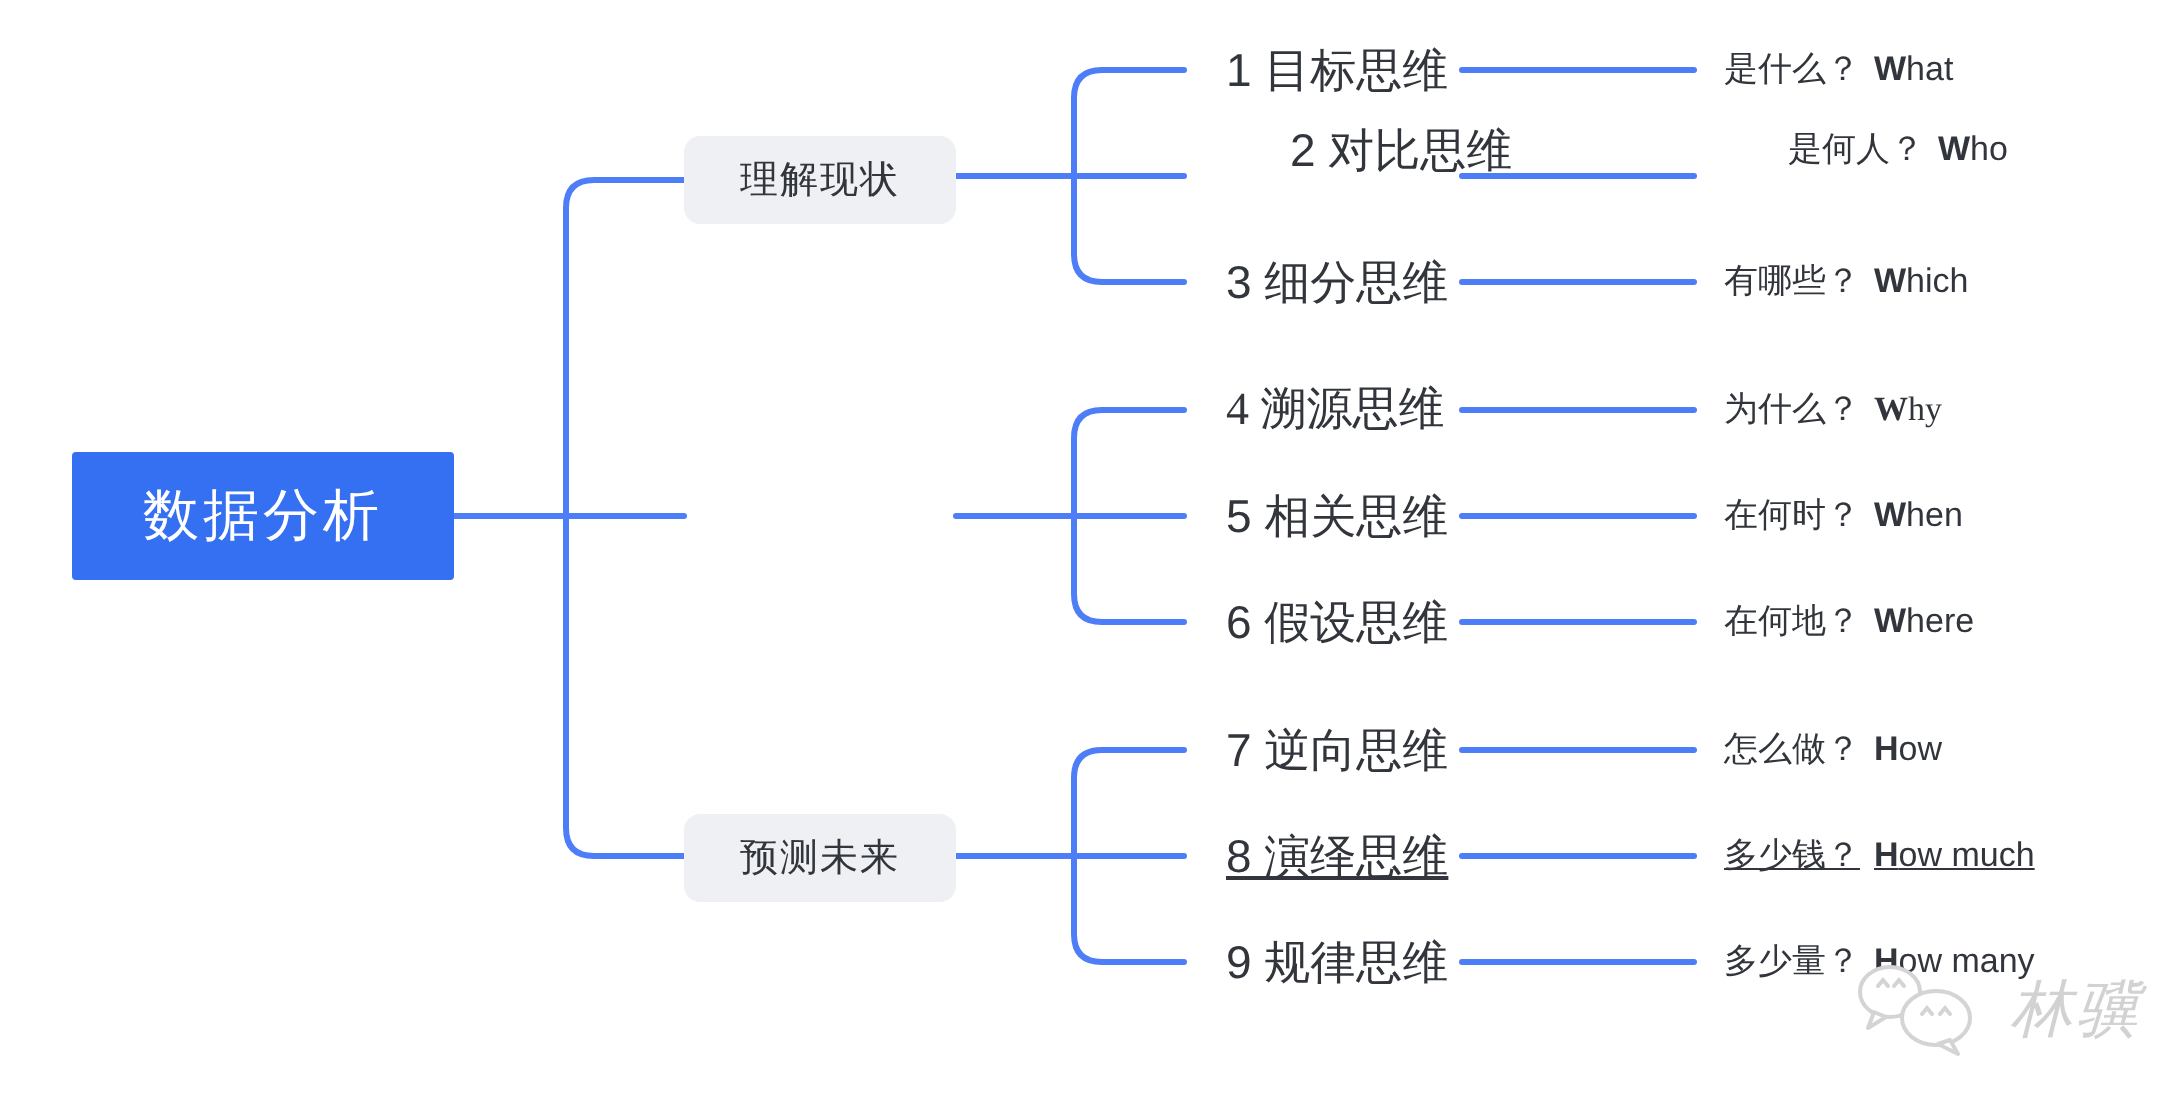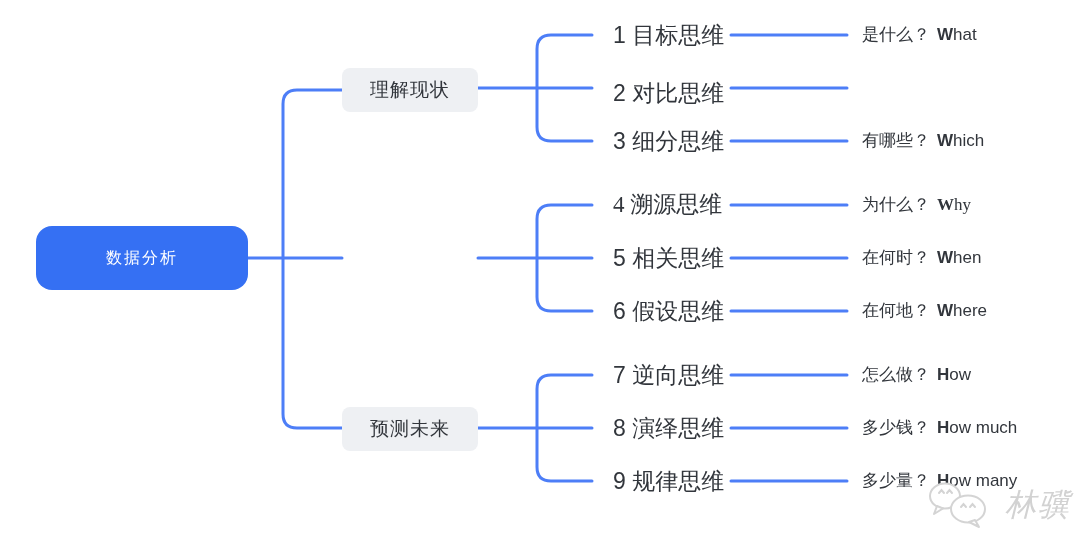--- a/index.html
+++ b/index.html
@@ -4,24 +4,24 @@
 <style>
   html,body{margin:0;padding:0;background:#fff;}
   .canvas{
     position:relative;width:1080px;height:555px;background:#ffffff;
     overflow:hidden;font-family:"Liberation Sans","DejaVu Sans",sans-serif;
     color:var(--text,#32363c);
   }
   svg.connectors{position:absolute;left:0;top:0;}
   svg.connectors path{stroke:var(--line,#4d7ef7);stroke-width:3;fill:none;stroke-linecap:round;}
   .root{
-    position:absolute;left:36px;top:226px;width:212px;height:64px;
-    background:var(--root-bg,#3570f3);border-radius:16px;color:#ffffff;
+    position:absolute;left:36px;top:226px;width:191px;height:64px;
+    background:var(--root-bg,#3570f3);border-radius:2px;color:#ffffff;
     display:flex;align-items:center;justify-content:center;
-    font-size:16px;letter-spacing:2px;
+    font-size:28px;letter-spacing:2px;
   }
   .branch{
     position:absolute;left:342px;width:136px;height:44px;
     background:var(--branch-bg,#eef0f3);border-radius:8px;
     display:flex;align-items:center;justify-content:center;
     font-size:19px;letter-spacing:1px;
   }
   .branch.b0{top:68px;}
   .branch.b1{top:236px;}
   .branch.b2{top:407px;}
@@ -29,23 +29,23 @@
     position:absolute;left:613px;height:28px;line-height:28px;
     font-size:23px;white-space:nowrap;
   }
   .question{
     position:absolute;left:862px;height:28px;line-height:28px;
     font-size:17px;white-space:nowrap;
   }
   .question .zh{margin-right:7px;}
   .question b{font-weight:bold;}
   
-  .r0{top:21px;}  .r1{top:79px;}  .r2{top:127px;}
+  .r0{top:21px;}  .r1{top:61px;margin-left:32px;}  .r2{top:127px;}
   .r3{top:191px;font-family:Liberation Serif, serif;} .r4{top:244px;} .r5{top:297px;}
-  .r6{top:361px;} .r7{top:414px;} .r8{top:467px;}
+  .r6{top:361px;} .r7{top:414px;text-decoration:underline;} .r8{top:467px;}
   .watermark{
     position:absolute;left:926px;top:480px;display:flex;align-items:center;gap:15px;
     color:var(--watermark,#d2d2d2);
     font-style:italic;
   }
   .wm-text{font-size:31px;letter-spacing:2px;}
   .wm-icon svg{display:block;}
 </style>
 </head>
 <body>
@@ -89,20 +89,23 @@
   <div class="leaf r3">4 溯源思维</div>
   <div class="leaf r4">5 相关思维</div>
   <div class="leaf r5">6 假设思维</div>
   <div class="leaf r6">7 逆向思维</div>
   <div class="leaf r7">8 演绎思维</div>
   <div class="leaf r8">9 规律思维</div>
 
   <div class="question r0">
     <span class="zh">是什么？</span><b>W</b><span>hat</span>
   </div>
+  <div class="question r1">
+    <span class="zh">是何人？</span><b>W</b><span>ho</span>
+  </div>
   <div class="question r2">
     <span class="zh">有哪些？</span><b>W</b><span>hich</span>
   </div>
   <div class="question r3">
     <span class="zh">为什么？</span><b>W</b><span>hy</span>
   </div>
   <div class="question r4">
     <span class="zh">在何时？</span><b>W</b><span>hen</span>
   </div>
   <div class="question r5">

